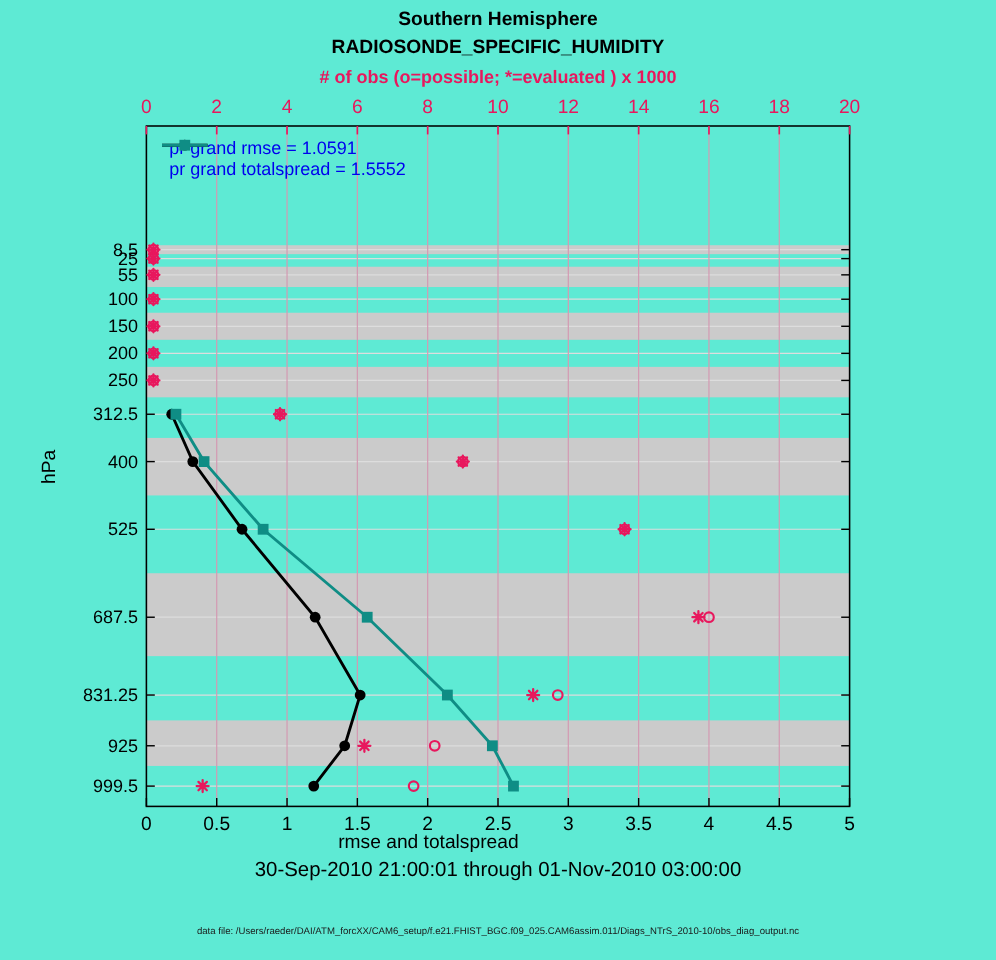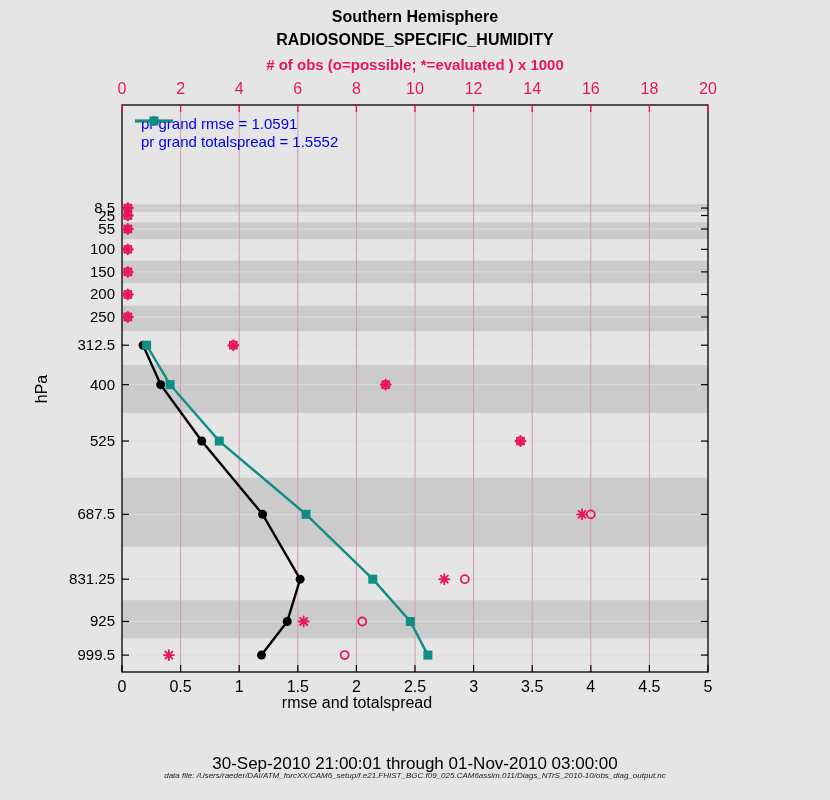--- a/index.html
+++ b/index.html
@@ -1,33 +1,33 @@
 <!DOCTYPE html>
 <html><head>
 <meta charset="utf-8">
 <style>
   html,body{margin:0;padding:0;background:#fff;}
-  .page{position:relative;width:830px;height:800px;background:#e5e5e5;
+  .page{position:relative;width:830px;height:800px;background:#5eead4;
         font-family:"Liberation Sans",sans-serif;overflow:hidden;}
   .page svg{position:absolute;left:0;top:0;}
   svg text{font-family:"Liberation Sans",sans-serif;}
   .title1,.title2{position:absolute;left:0;width:830px;text-align:center;
         font-weight:bold;font-size:16px;color:#000;}
   .title1{top:8px;}
   .title2{top:31px;}
   .subtitle{position:absolute;left:0;top:56px;width:830px;text-align:center;
         font-weight:bold;font-size:15px;}
   .ylabel{position:absolute;left:28px;top:380px;font-size:16px;color:#000;
         transform:rotate(-90deg);transform-origin:center;}
   .xlabel{position:absolute;left:0;top:694px;width:714px;text-align:center;
         font-size:16px;color:#000;}
   .timespan{position:absolute;left:0;top:715px;width:830px;text-align:center;
-        font-size:17px;color:#000;margin-top:39px;}
+        font-size:17px;color:#000;}
   .footer{position:absolute;left:0;top:771px;width:830px;text-align:center;
-        font-size:8px;color:#1a1a1a;font-style:italic;}
+        font-size:8px;color:#1a1a1a;}
   .legend{position:absolute;left:134px;top:114px;}
   .legend-row{display:flex;align-items:center;height:18px;}
   .legend-label{font-size:15px;margin-left:7px;white-space:nowrap;}
 </style>
 </head>
 <body>
 
 <div class="page">
 
   <div class="title1">Southern Hemisphere</div>

